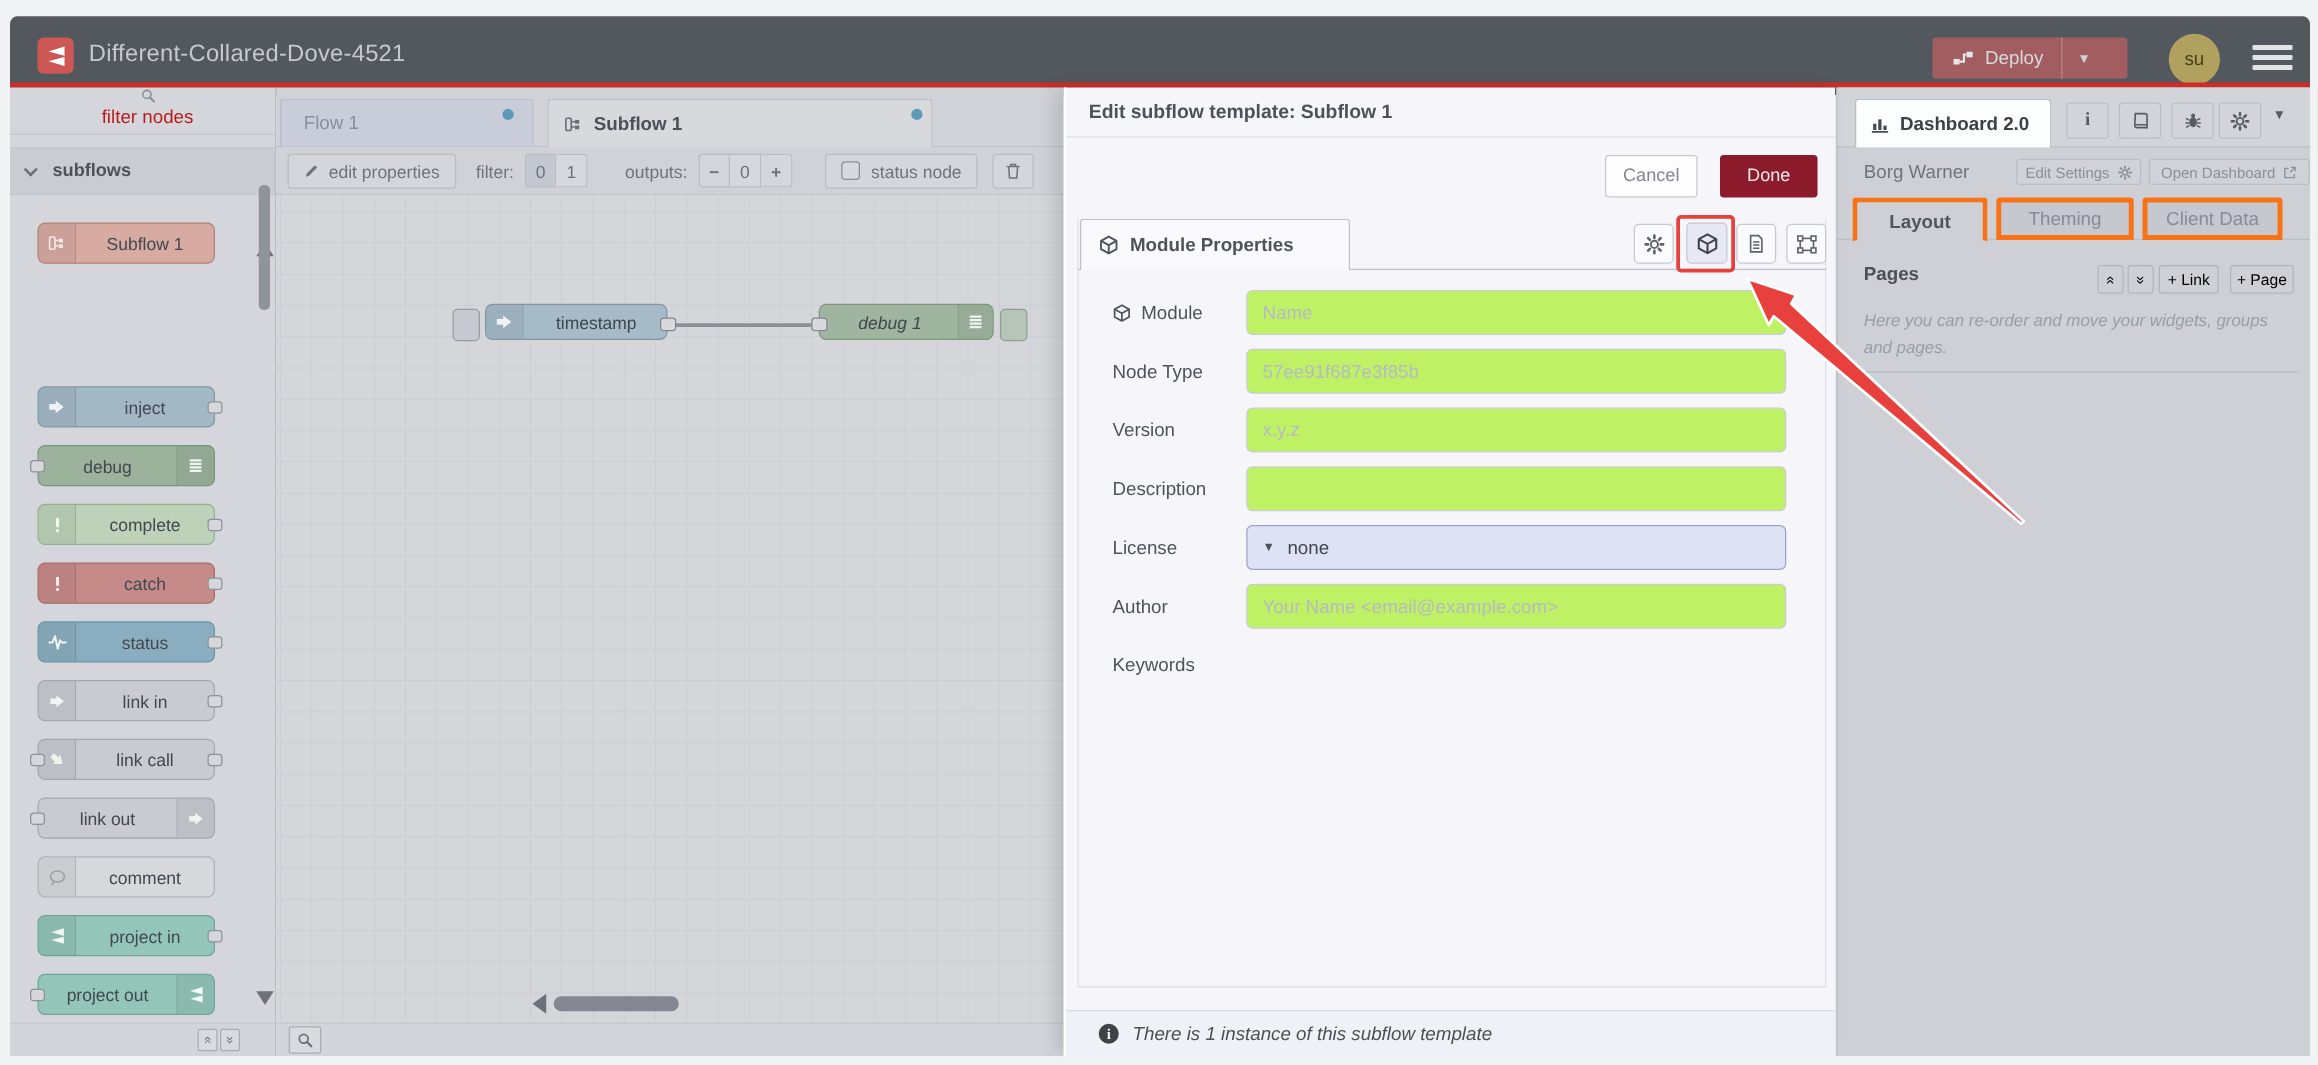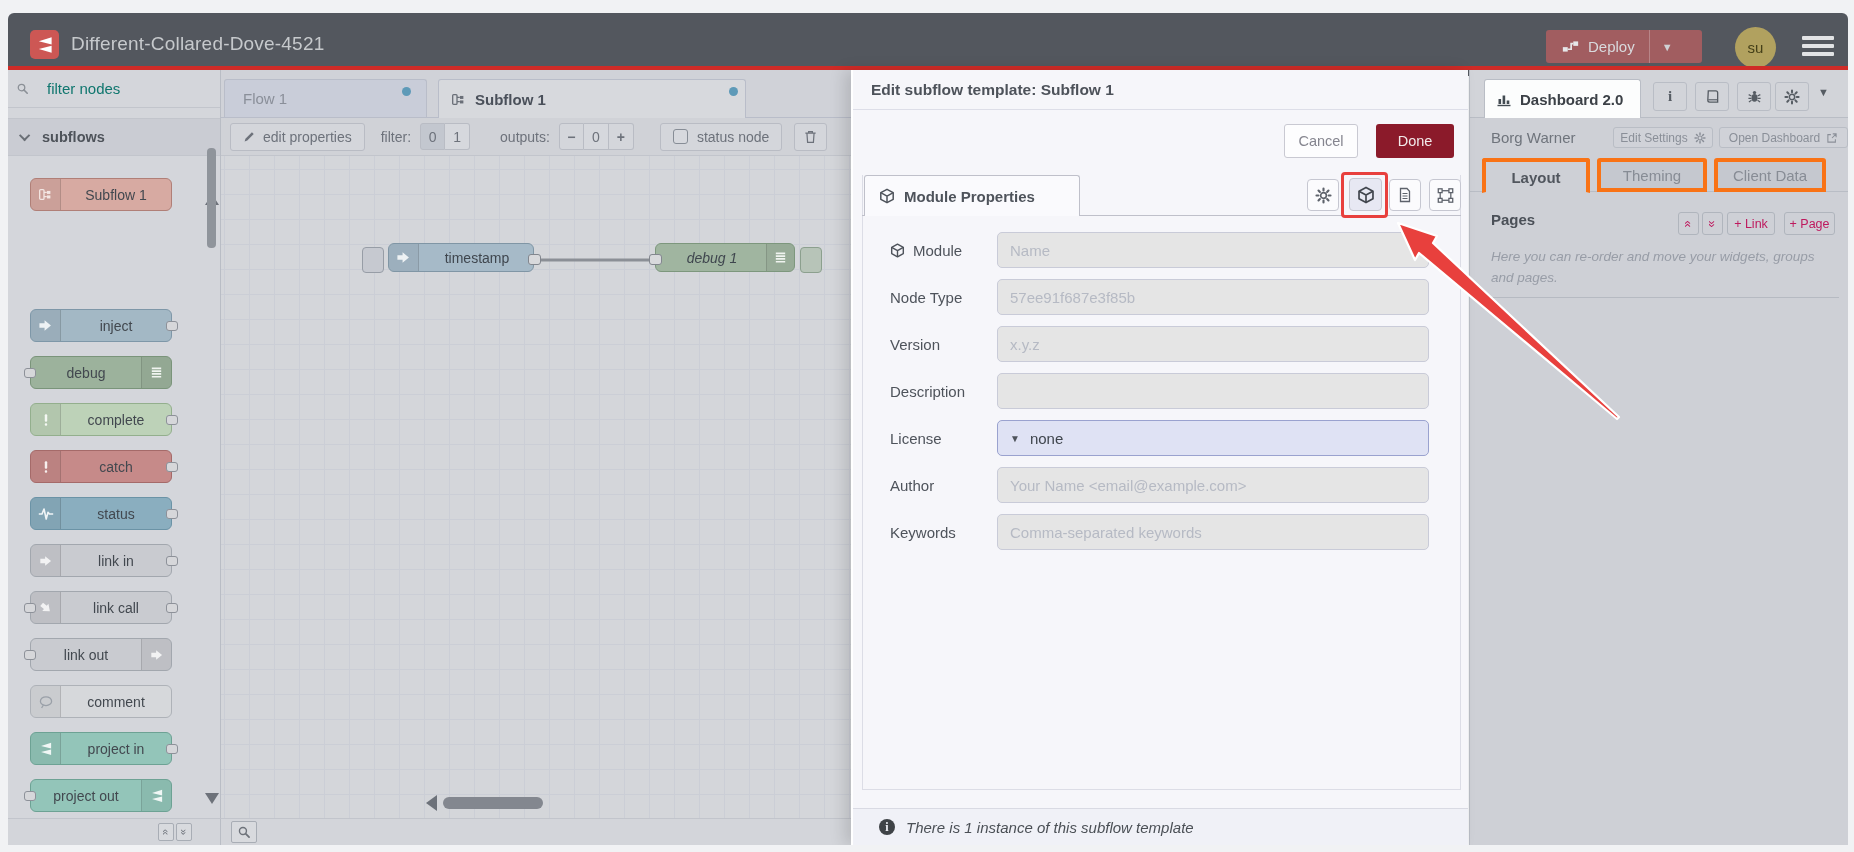--- a/index.html
+++ b/index.html
@@ -14,21 +14,21 @@
   #deploy { position:absolute; left:1538px; top:17px; width:156px; height:33px; background:#a15d60; border-radius:3px; display:flex; align-items:stretch; color:#d9dadd; }
   #deploy .main { display:flex; align-items:center; gap:9px; padding:0 14px 0 16px; font-size:15px; }
   #deploy .caret { width:36px; border-left:1px solid rgba(255,255,255,.25); display:flex; align-items:center; justify-content:center; font-size:11px; color:#d0d1d4; }
   #avatar { position:absolute; left:1727px; top:14px; width:41px; height:41px; border-radius:50%; background:#b1a15f; display:flex; align-items:center; justify-content:center; font-size:15px; color:#454019; }
   #hamburger { position:absolute; left:1794px; top:23px; width:32px; height:21px; }
   #hamburger i { position:absolute; left:0; width:32px; height:4px; background:#e2e3e5; border-radius:1px; }
   #redline { position:absolute; left:8px; top:66px; width:1840px; height:4px; background:#cf2b27; }
 
   
   #palette { position:absolute; left:8px; top:70px; width:213px; height:748px; background:#d4d6db; border-right:1px solid #b9bdc5; }
-  #pal-search { position:absolute; left:0; top:0; width:100%; height:38px; border-bottom:1px solid #c2c5cc; display:flex; align-items:center; padding-left:8px; gap:18px; color:#0f766e; font-size:15px; }
+  #pal-search { position:absolute; left:0; top:0; width:100%; height:38px; border-bottom:1px solid #c2c5cc; display:flex; align-items:center; padding-left:8px; gap:2px; color:#b91c1c; font-size:15px;flex-direction:column; }
   .pal-cat { position:absolute; left:0; width:100%; height:38px; background:#caccd3; border-top:1px solid #c2c5cc; border-bottom:1px solid #c2c5cc; display:flex; align-items:center; gap:12px; padding-left:14px; }
   .pal-cat .chev { width:8px; height:8px; border-left:2px solid #6a6f76; border-bottom:2px solid #6a6f76; transform:rotate(-45deg) translateY(-2px); }
   .pal-cat .cat-label { font-weight:bold; font-size:14.5px; color:#4e535a; }
   .pnode { position:absolute; left:22px; width:142px; height:33px; border:1px solid; border-radius:6px; cursor:move; }
   .picon { position:absolute; top:0; width:30px; height:100%; background:rgba(0,0,0,.055); display:flex; align-items:center; justify-content:center; }
   .picon.l { left:0; border-right:1px solid rgba(0,0,0,.12); border-radius:5px 0 0 5px; }
   .picon.r { right:0; border-left:1px solid rgba(0,0,0,.12); border-radius:0 5px 5px 0; }
   .plabel { position:absolute; top:0; height:100%; display:flex; align-items:center; justify-content:center; width:calc(100% - 30px); font-size:14px; color:#42484f; }
   .plabel.off-l { left:30px; } .plabel.off-r { left:0; }
   .pport { position:absolute; width:12px; height:10px; top:11px; background:#d6d7da; border:1px solid #8d9199; border-radius:3px; }
@@ -66,41 +66,41 @@
   #tray-title { position:absolute; left:0; top:0; width:100%; height:40px; border-bottom:1px solid #dddee8; display:flex; align-items:center; padding-left:18px; font-size:15.5px; font-weight:bold; color:#4d525a; }
   .tray-btn { position:absolute; top:54px; height:34px; border-radius:3px; font-size:14.5px; display:flex; align-items:center; justify-content:center; cursor:pointer; }
   #btn-cancel { left:431px; width:74px; background:#fdfdfe; border:1px solid #c9c9d2; color:#85858f; }
   #btn-done { left:523px; width:78px; background:#8b1a2a; color:#f2eaea; }
   #form-box { position:absolute; left:9px; top:105px; width:599px; height:615px; border:1px solid #dcdde6; border-top:none; }
   #form-tabline { position:absolute; left:9px; top:145px; width:599px; height:1px; background:#bfc0ca; }
   #tab-modprops { position:absolute; left:11px; top:105px; width:216px; height:41px; background:#fafafd; border:1px solid #bfc0ca; border-bottom:none; border-radius:3px 3px 0 0; display:flex; align-items:center; gap:9px; padding-left:14px; font-size:15px; font-weight:bold; color:#4e535b; z-index:2; }
   .ed-icon-btn { position:absolute; width:32px; height:32px; background:#fbfbfd; border:1px solid #c6c7d1; border-radius:4px; display:flex; align-items:center; justify-content:center; color:#5d626b; z-index:2; }
   .form-row { position:absolute; left:0; width:100%; height:36px; }
   .form-label { position:absolute; left:24px; top:0; height:36px; display:flex; align-items:center; gap:8px; font-size:15px; color:#4e535b;margin-left:13px; }
-  .form-input { position:absolute; left:144px; top:0; width:432px; height:36px; background:#e5e5e5; border:1px solid #c9cbd8; border-radius:5px; font-size:15px; color:#3f454d; padding:0 12px; font-family:"Liberation Sans",sans-serif; }
+  .form-input { position:absolute; left:144px; top:0; width:432px; height:36px; background:#bef264; border:1px solid #c9cbd8; border-radius:5px; font-size:15px; color:#3f454d; padding:0 12px; font-family:"Liberation Sans",sans-serif; }
   .form-input::placeholder { color:#b6bac4; opacity:1; }
   #license-select { position:absolute; left:144px; top:0; width:432px; height:36px; background:#dfe2f4; border:1px solid #9aa2cf; border-radius:5px; display:flex; align-items:center; gap:10px; padding:0 12px; font-size:15px; color:#3f454d; }
   #license-select .sel-caret { font-size:10px; color:#4e535b; }
   #tray-footer { position:absolute; left:0; top:738px; width:100%; height:37px; background:#f0f1f7; border-top:1px solid #d9dae3; display:flex; align-items:center; gap:11px; padding-left:26px; font-size:15px; font-style:italic; color:#4b5056; }
   #info-circle { width:16px; height:16px; border-radius:50%; background:#3f4347; color:#f0f1f7; font-family:"Liberation Serif",serif; font-weight:bold; font-size:12px; display:flex; align-items:center; justify-content:center; font-style:normal; }
 
   
   #sidebar { position:absolute; left:1469px; top:70px; width:385px; height:775px; background:#ced0d6; border-left:1px solid #b9bdc5; }
   #sb-topbar { position:absolute; left:0; top:0; width:100%; height:48px; background:#d2d4d9; border-bottom:1px solid #b9bdc5; }
   #sb-dash-tab { position:absolute; left:14px; top:9px; width:157px; height:39px; background:#fcfdfd; border:1px solid #b9bdc5; border-bottom:none; border-radius:3px 3px 0 0; display:flex; align-items:center; gap:8px; padding-left:11px; font-size:15px; font-weight:bold; color:#3c4147; z-index:2; }
   .sb-icon-btn { position:absolute; top:12px; width:34px; height:29px; border:1px solid #b9bdc5; border-radius:3px; display:flex; align-items:center; justify-content:center; color:#565c63; }
   #sb-row2 { position:absolute; left:0; top:48px; width:100%; height:38px; display:flex; align-items:center; }
   #sb-project { position:absolute; left:21px; font-size:15px; color:#6f747c; }
   .sb-sm-btn { position:absolute; top:57px; height:21px; border:1px solid #b9bdc5; border-radius:3px; background:#d0d2d8; color:#8a8f98; font-size:12px; display:flex; align-items:center; justify-content:center; gap:6px; }
   #sb-tabline { position:absolute; left:0; top:121px; width:100%; height:1px; background:#b9bdc5; }
   .sb-tab { position:absolute; top:88px; height:34px; border:4px solid #f97316; border-radius:3px 3px 0 0; display:flex; align-items:center; justify-content:center; font-size:15px; }
   .sb-tab.active { background:#ced0d6; border-bottom:1px solid #ced0d6; color:#51565e; font-weight:bold; z-index:2; height:35px; }
   .sb-tab.inactive { background:#c5c8cf; color:#878c95; }
   #pages-title { position:absolute; left:21px; top:141px; font-size:15px; font-weight:bold; color:#4b5058; }
-  .pg-btn { position:absolute; top:142px; height:23px; border:1px solid #b0b5bd; border-radius:3px; color:#be185d; font-size:12.5px; display:flex; align-items:center; justify-content:center; }
+  .pg-btn { position:absolute; top:142px; height:23px; border:1px solid #b0b5bd; border-radius:3px; color:#000000; font-size:12.5px; display:flex; align-items:center; justify-content:center; }
   #pages-hint { position:absolute; left:21px; top:177px; width:345px; font-size:13.5px; font-style:italic; color:#989da7; line-height:1.55; }
   #pages-divider { position:absolute; left:21px; top:227px; width:348px; height:1px; background:#b6bac2; }
 
   
   .edge { position:absolute; background:#f1f2f4; z-index:8; }
 
   
   #anno-box { position:absolute; left:1341px; top:172px; width:47px; height:46px; border:3px solid #e8403d; border-radius:4px; z-index:9; }
   #anno-arrow { position:absolute; left:0; top:0; width:1854px; height:852px; z-index:9; pointer-events:none; }
 
@@ -504,21 +504,20 @@
       <span class="sel-caret">▼</span>
       <span>none</span>
     </div>
   </div>
   <div class="form-row" style="top:397px">
     <span class="form-label">Author</span>
     <input class="form-input" placeholder="Your Name &lt;email@example.com&gt;" style="">
   </div>
   <div class="form-row" style="top:444px">
     <span class="form-label">Keywords</span>
-    <input class="form-input" placeholder="Comma-separated keywords" style="">
   </div>
 
   <div id="tray-footer">
     <span id="info-circle">i</span>
     <span>There is 1 instance of this subflow template</span>
   </div>
 </div>
 
 <div id="sidebar">
   <div id="sb-topbar"></div>

